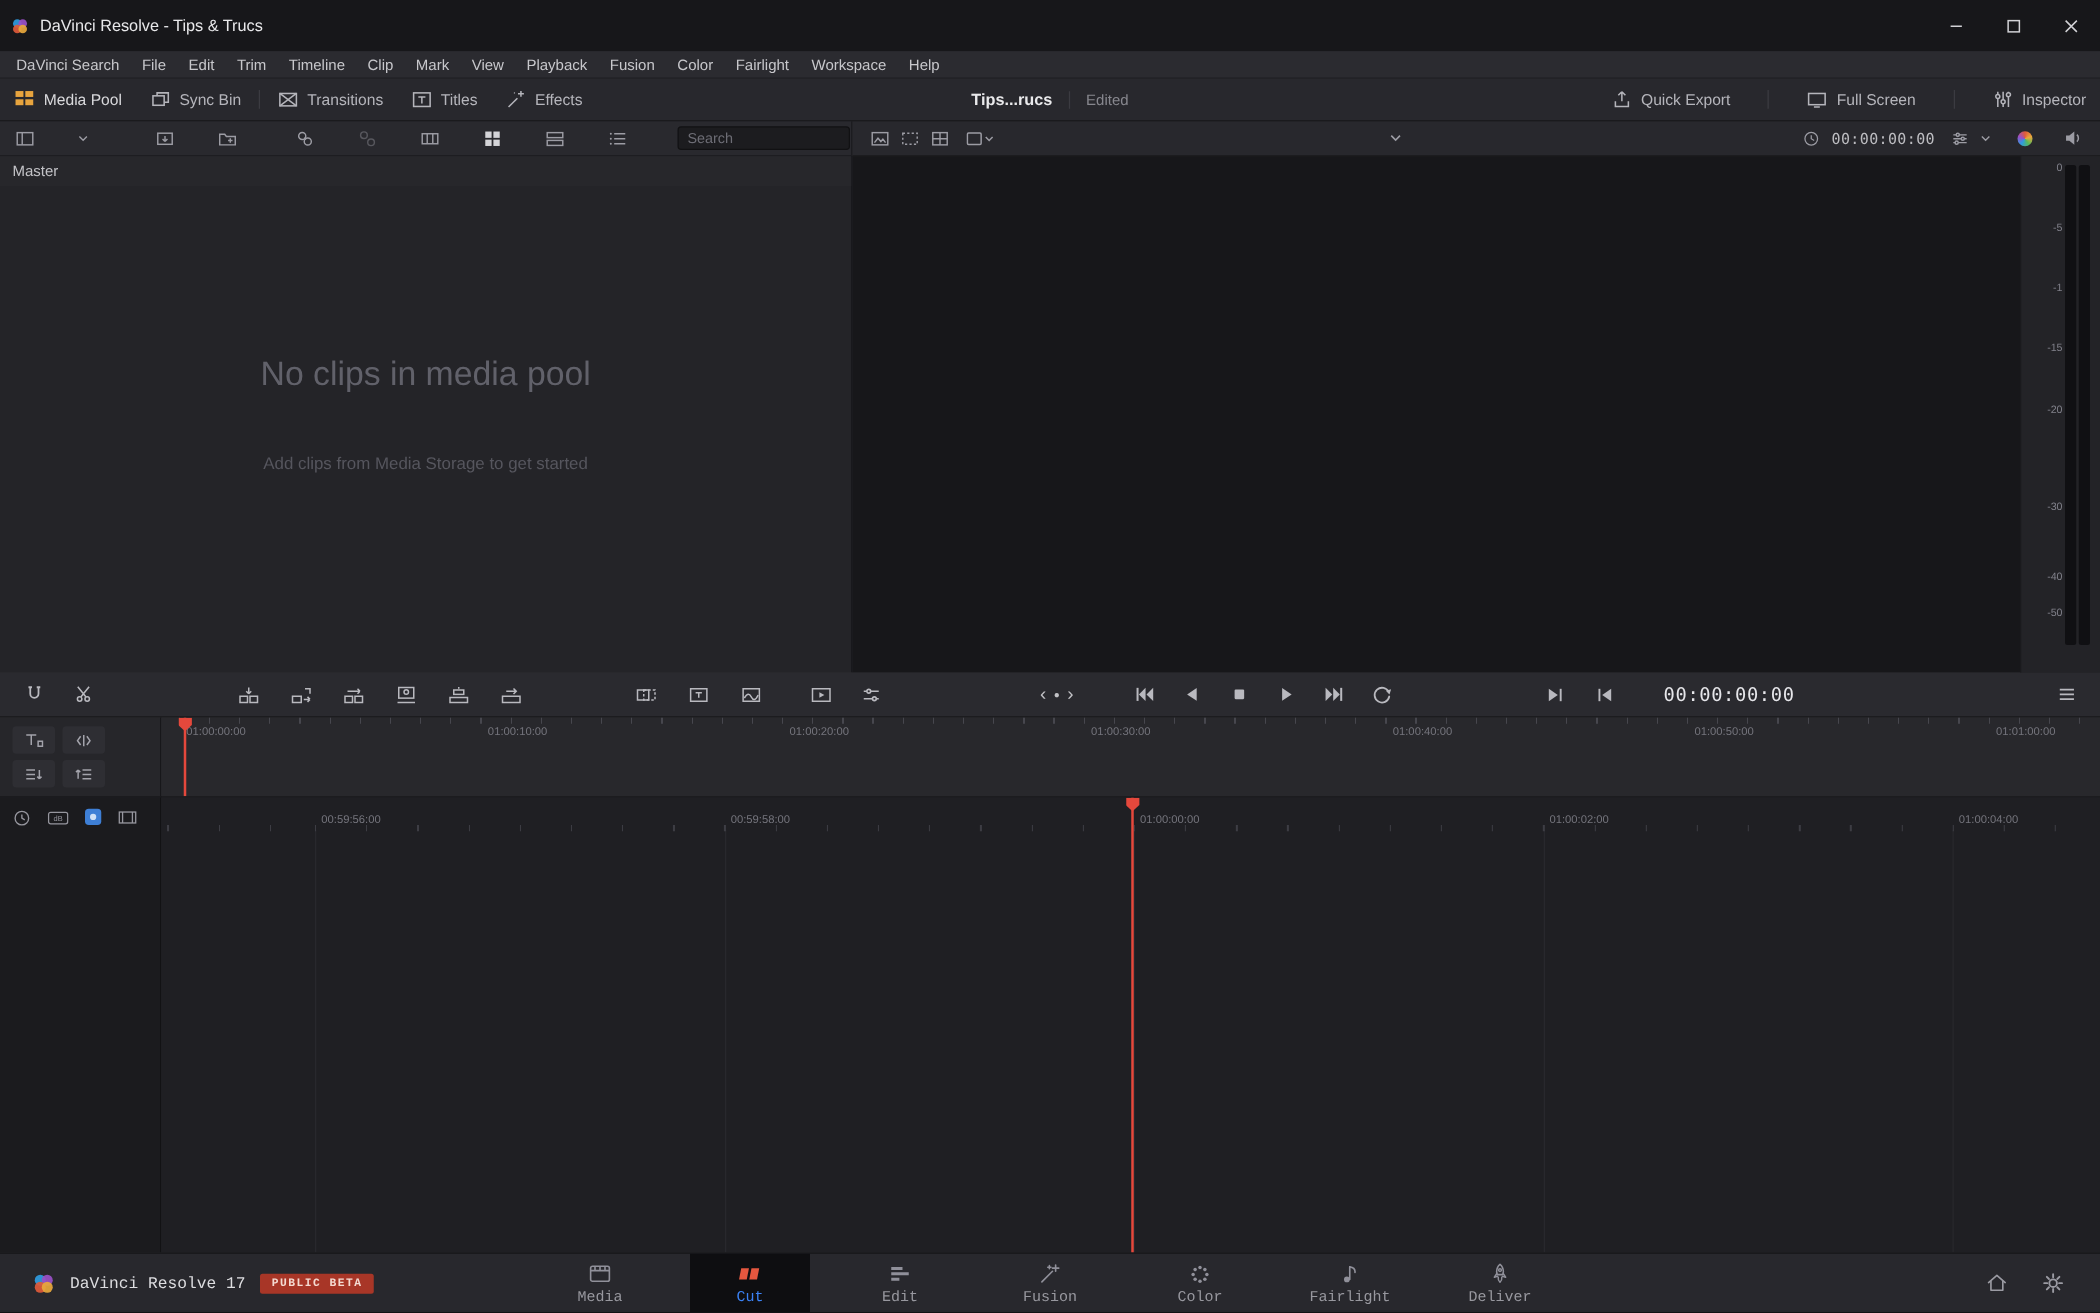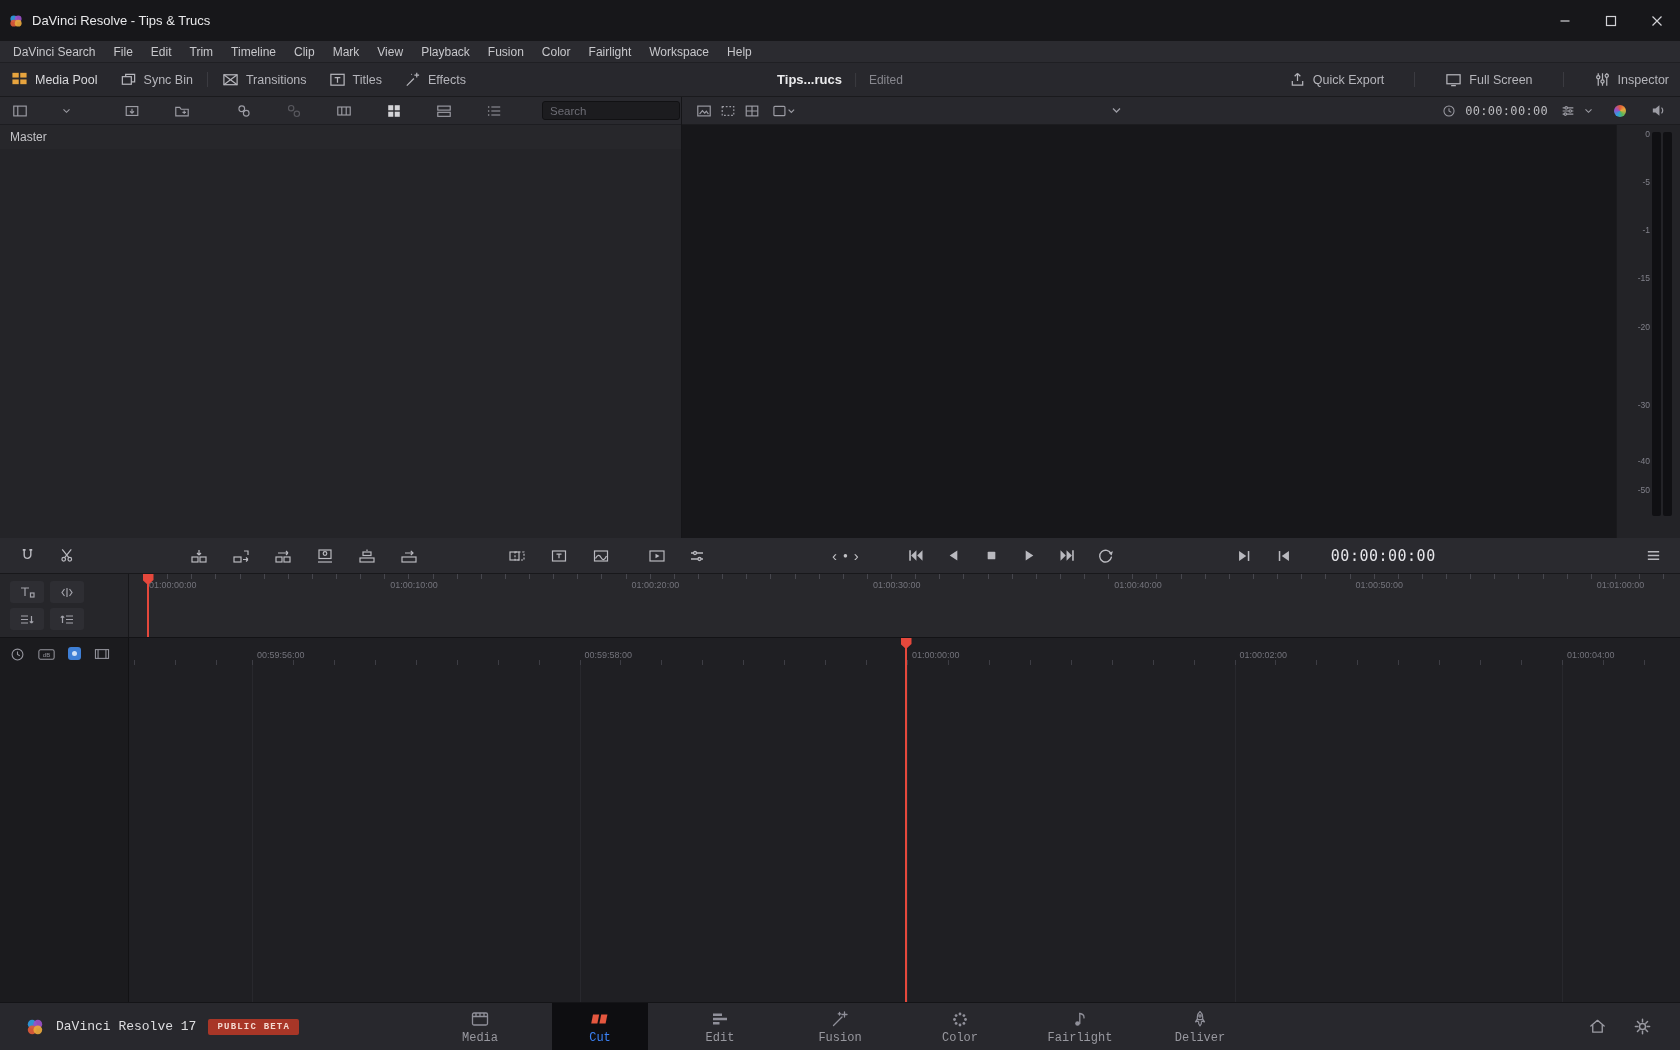--- a/index.html
+++ b/index.html
@@ -328,20 +328,24 @@
             <path d="M2.5 5 h8 M2.5 9 h6 M2.5 13 h4"></path>
               <path d="M13.5 4.5 v9 M13.5 13.5 l-2.2 -2.2 M13.5 13.5 l2.2 -2.2"></path>
           </svg>
         </div>
       </div>
 
       <div class="master-row">
         <span>Master</span>
       </div>
 
+      <div class="mp-empty">
+        <div class="empty-title">No clips in media pool</div>
+        <div class="empty-hint">Add clips from Media Storage to get started</div>
+      </div>
     </div>
 
     <div class="viewer-col">
       <div class="viewer-toolbar">
         <div class="pt-icon">
           <svg width="16" height="16" viewBox="0 0 18 18" stroke="currentColor" fill="none" stroke-width="1.3">
             <rect x="2" y="3.5" width="14" height="11"></rect>
               <path d="M4 12.5 l3.2 -4 2.6 3 1.8 -2.2 2.4 3.2"></path>
           </svg>
         </div>

